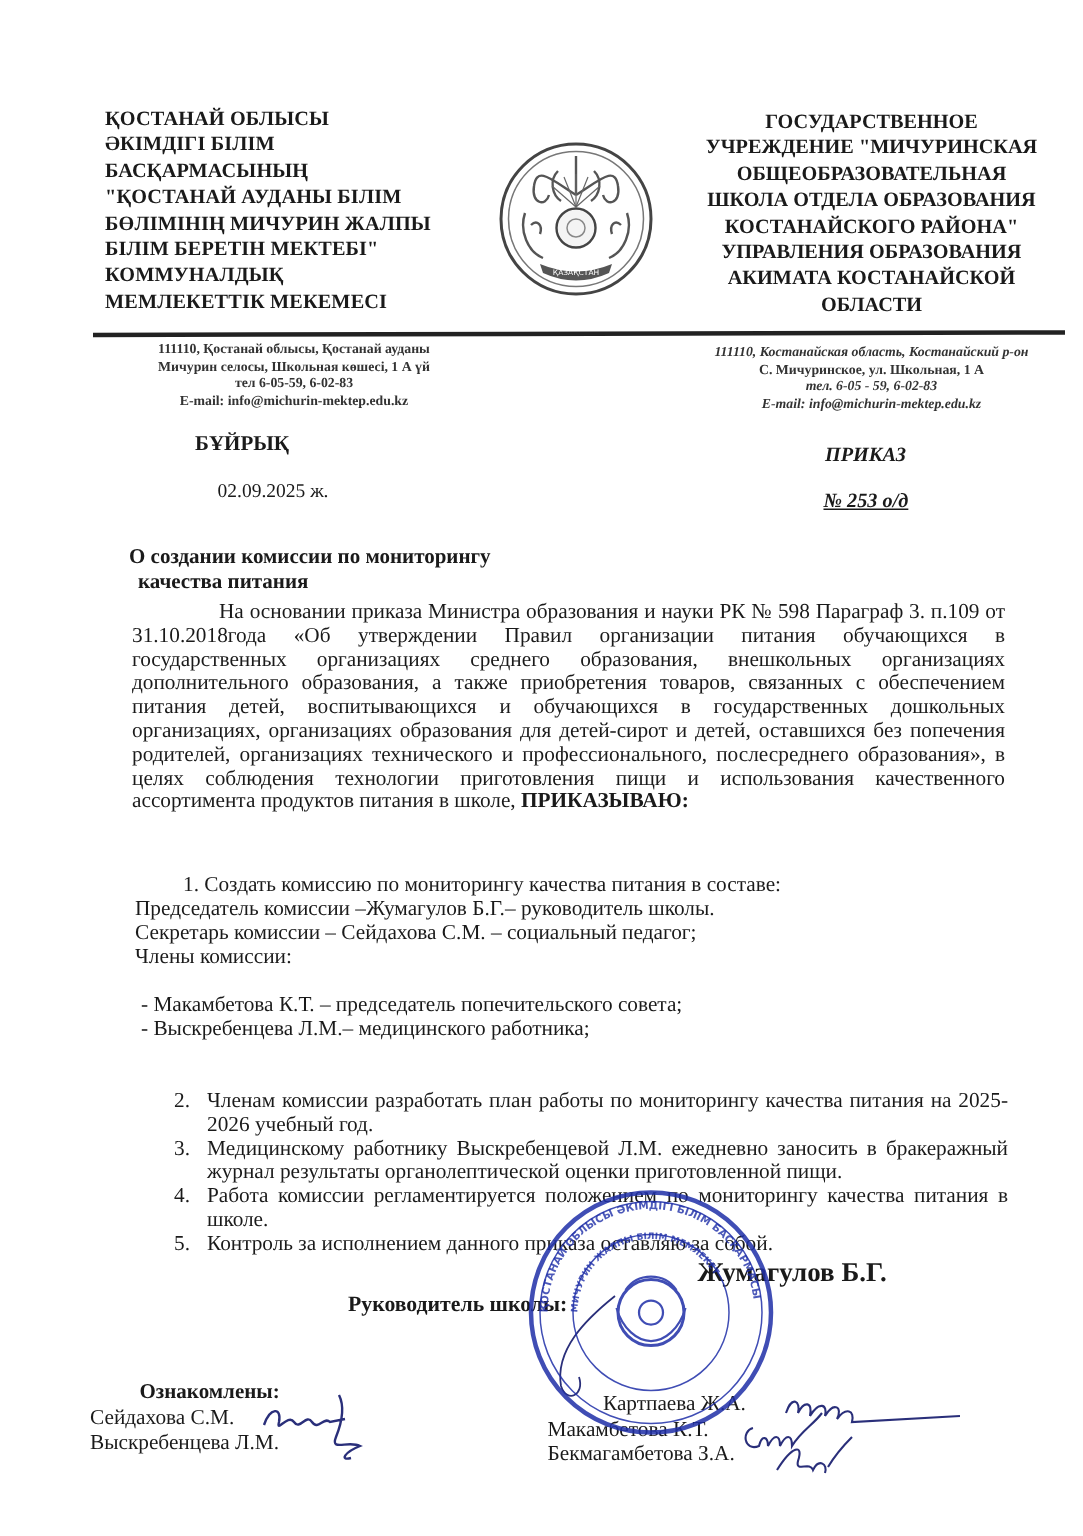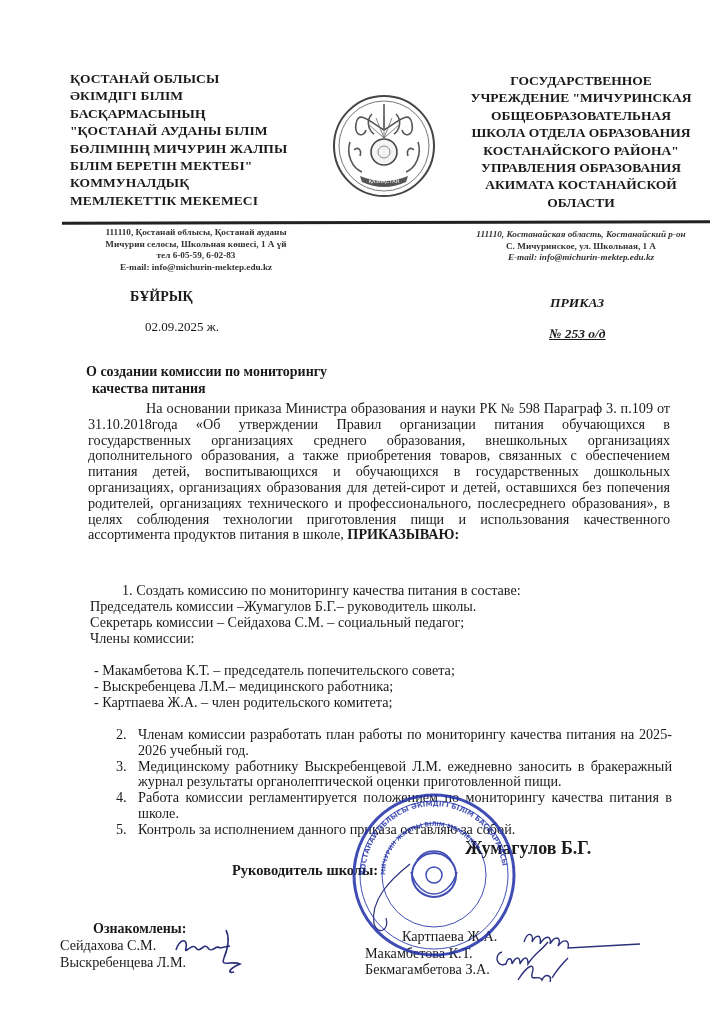--- a/index.html
+++ b/index.html
@@ -118,20 +118,21 @@
 
 <div class="abs addr-left">
   <div>111110, Қостанай облысы, Қостанай ауданы</div>
   <div>Мичурин селосы, Школьная көшесі, 1 А үй</div>
   <div>тел 6-05-59, 6-02-83</div>
   <div>E-mail:  info@michurin-mektep.edu.kz</div>
 </div>
 <div class="abs addr-right">
   <div class="it">111110, Костанайская область, Костанайский р-он</div>
   <div>С. Мичуринское, ул. Школьная, 1 А</div>
+  <div class="it">тел. 6-05 - 59, 6-02-83</div>
   <div class="it">E-mail:  info@michurin-mektep.edu.kz</div>
 </div>
 
 <div class="abs order-kz">БҰЙРЫҚ</div>
 <div class="abs order-ru">ПРИКАЗ</div>
 <div class="abs date">02.09.2025 ж.</div>
 <div class="abs number">№  253 о/д</div>
 
 <div class="abs subject">
   <span>О создании  комиссии по мониторингу</span>
@@ -146,21 +147,20 @@
 
 <div class="abs composition">
   <div>Председатель комиссии –Жумагулов Б.Г.– руководитель школы.</div>
   <div>Секретарь комиссии  –  Сейдахова С.М. – социальный педагог;</div>
   <div>Члены комиссии:</div>
 </div>
 
 <div class="abs members">
   <div>-  Макамбетова К.Т. – председатель попечительского совета;</div>
   <div>-  Выскребенцева Л.М.– медицинского работника;</div>
-  <div>-  Картпаева Ж.А. – член родительского комитета;</div>
 </div>
 
 <div class="abs numbered">
   <div class="it">
     <span class="n">2.</span>
     <span class="t">Членам комиссии разработать план работы по мониторингу качества питания на  2025-2026 учебный год.</span>
   </div>
   <div class="it">
     <span class="n">3.</span>
     <span class="t">Медицинскому работнику Выскребенцевой Л.М. ежедневно заносить в бракеражный журнал результаты органолептической оценки приготовленной пищи.</span>

